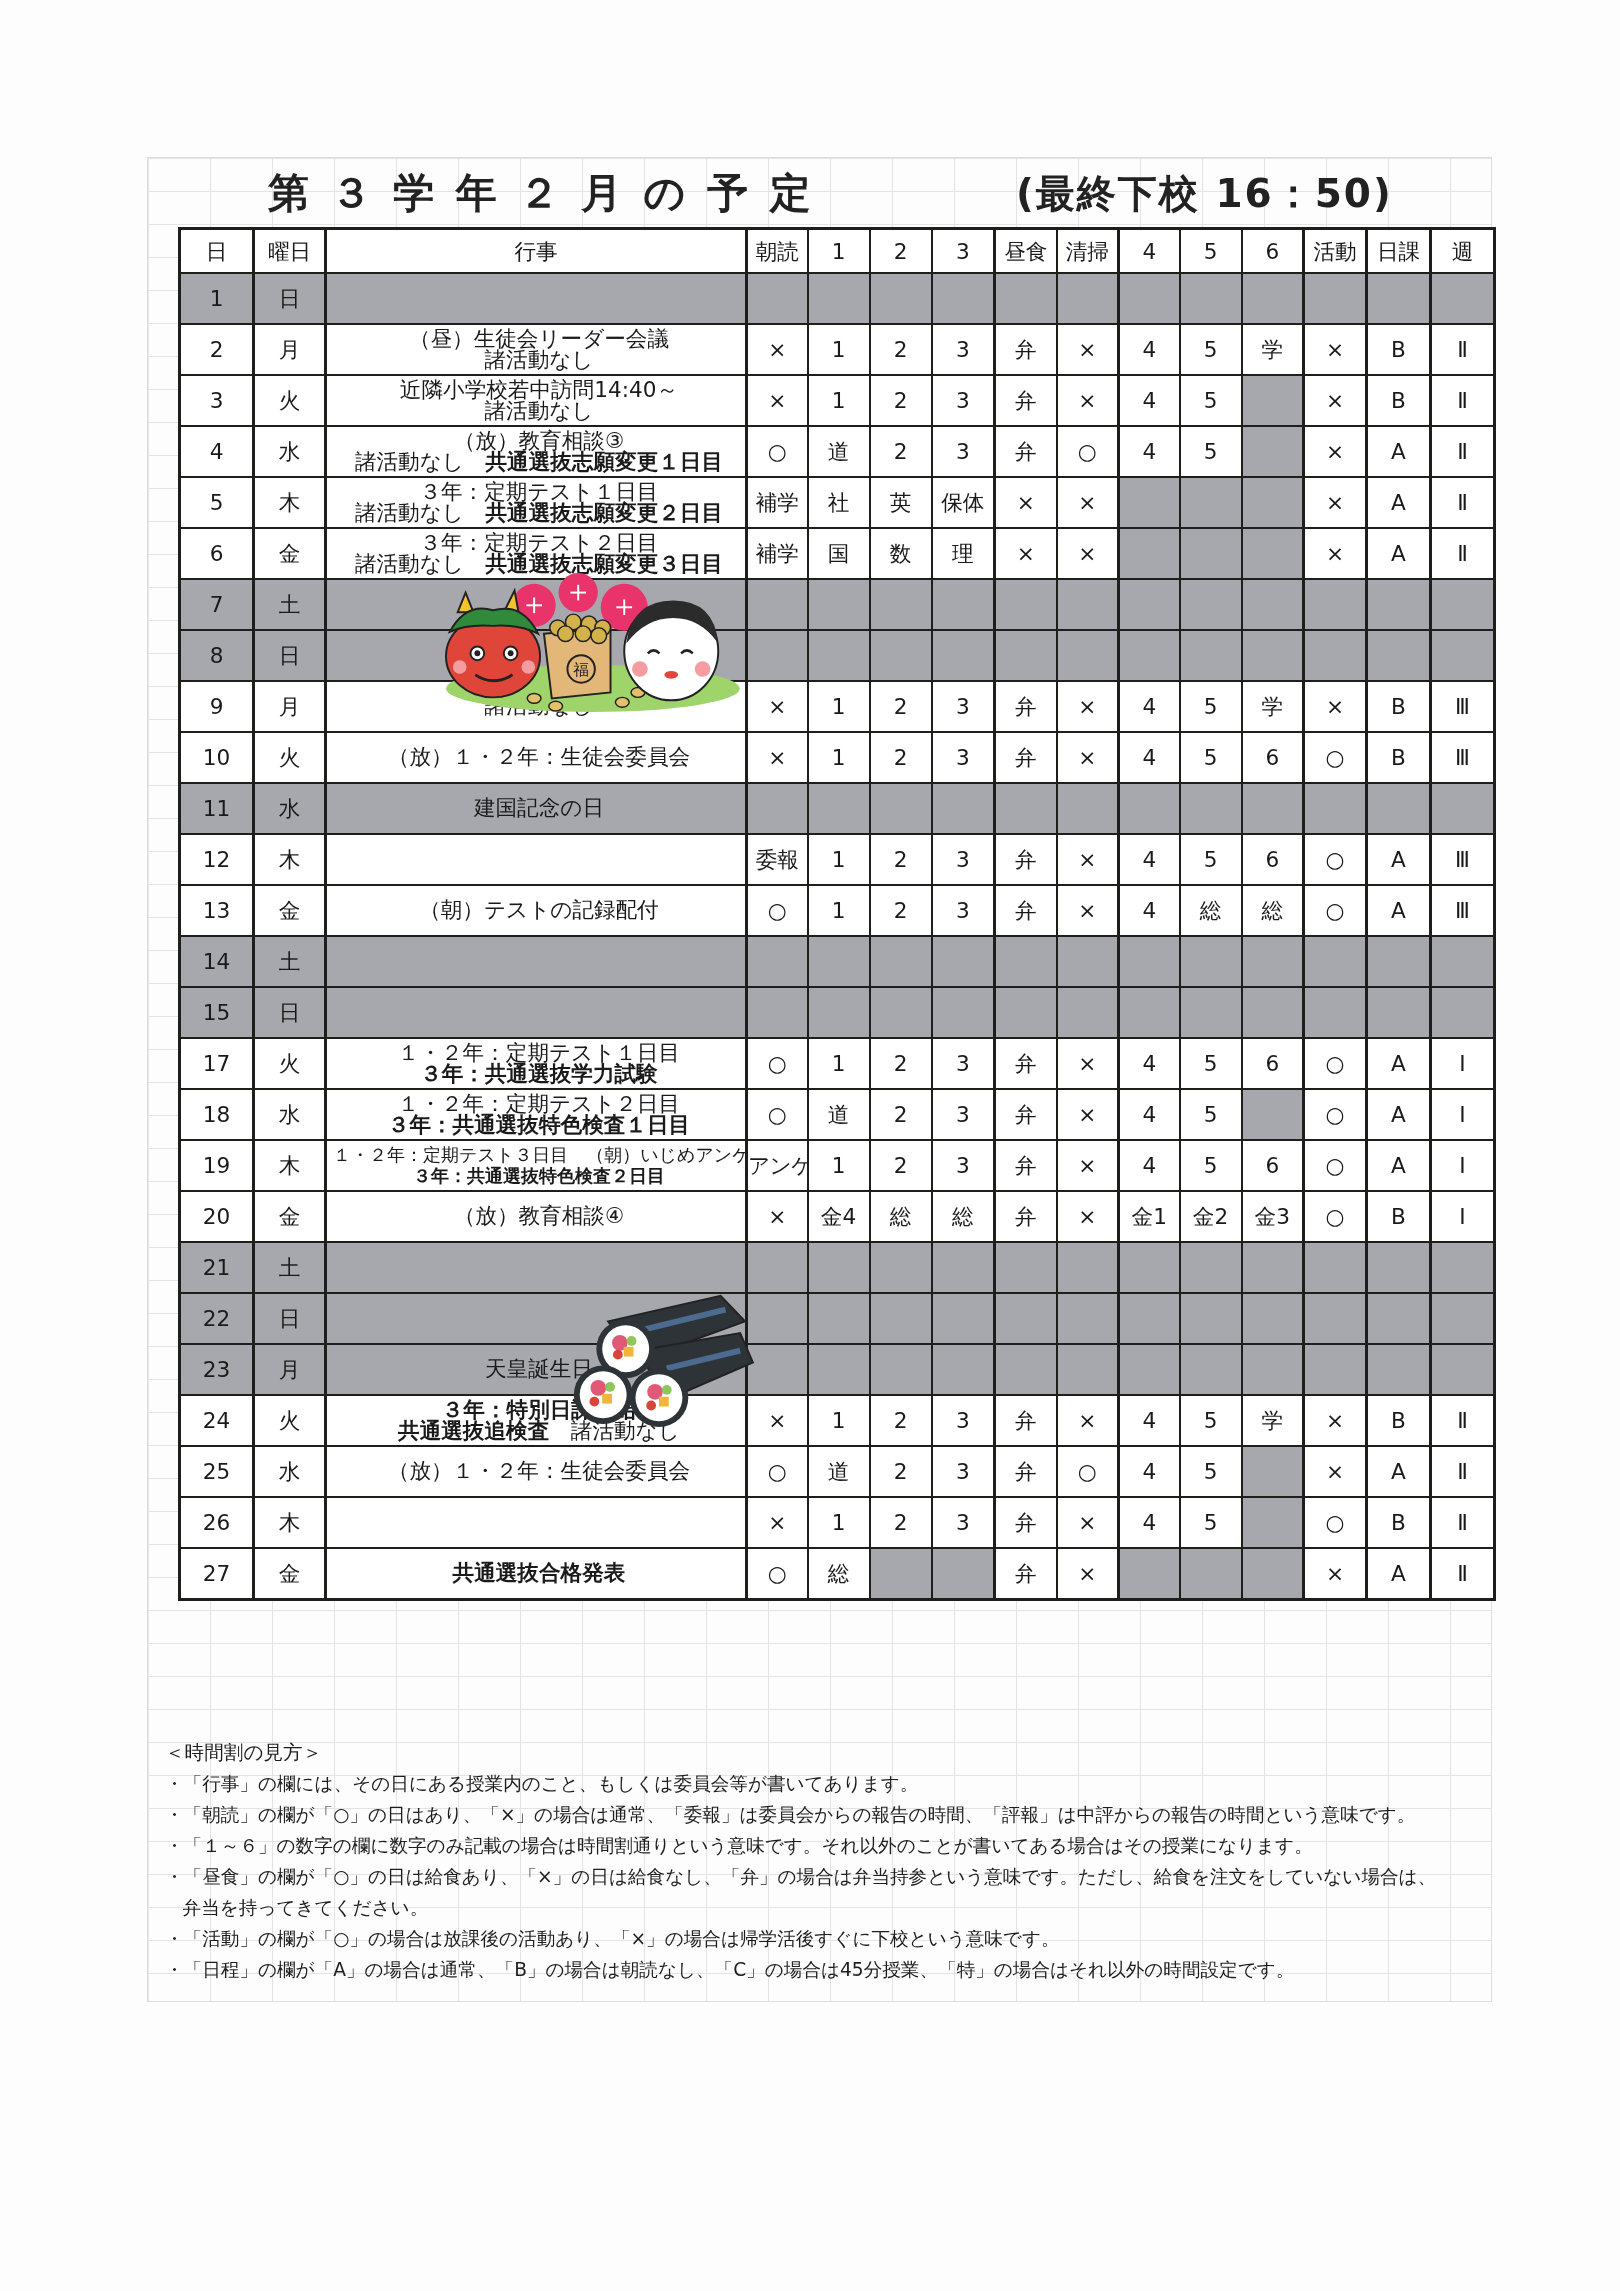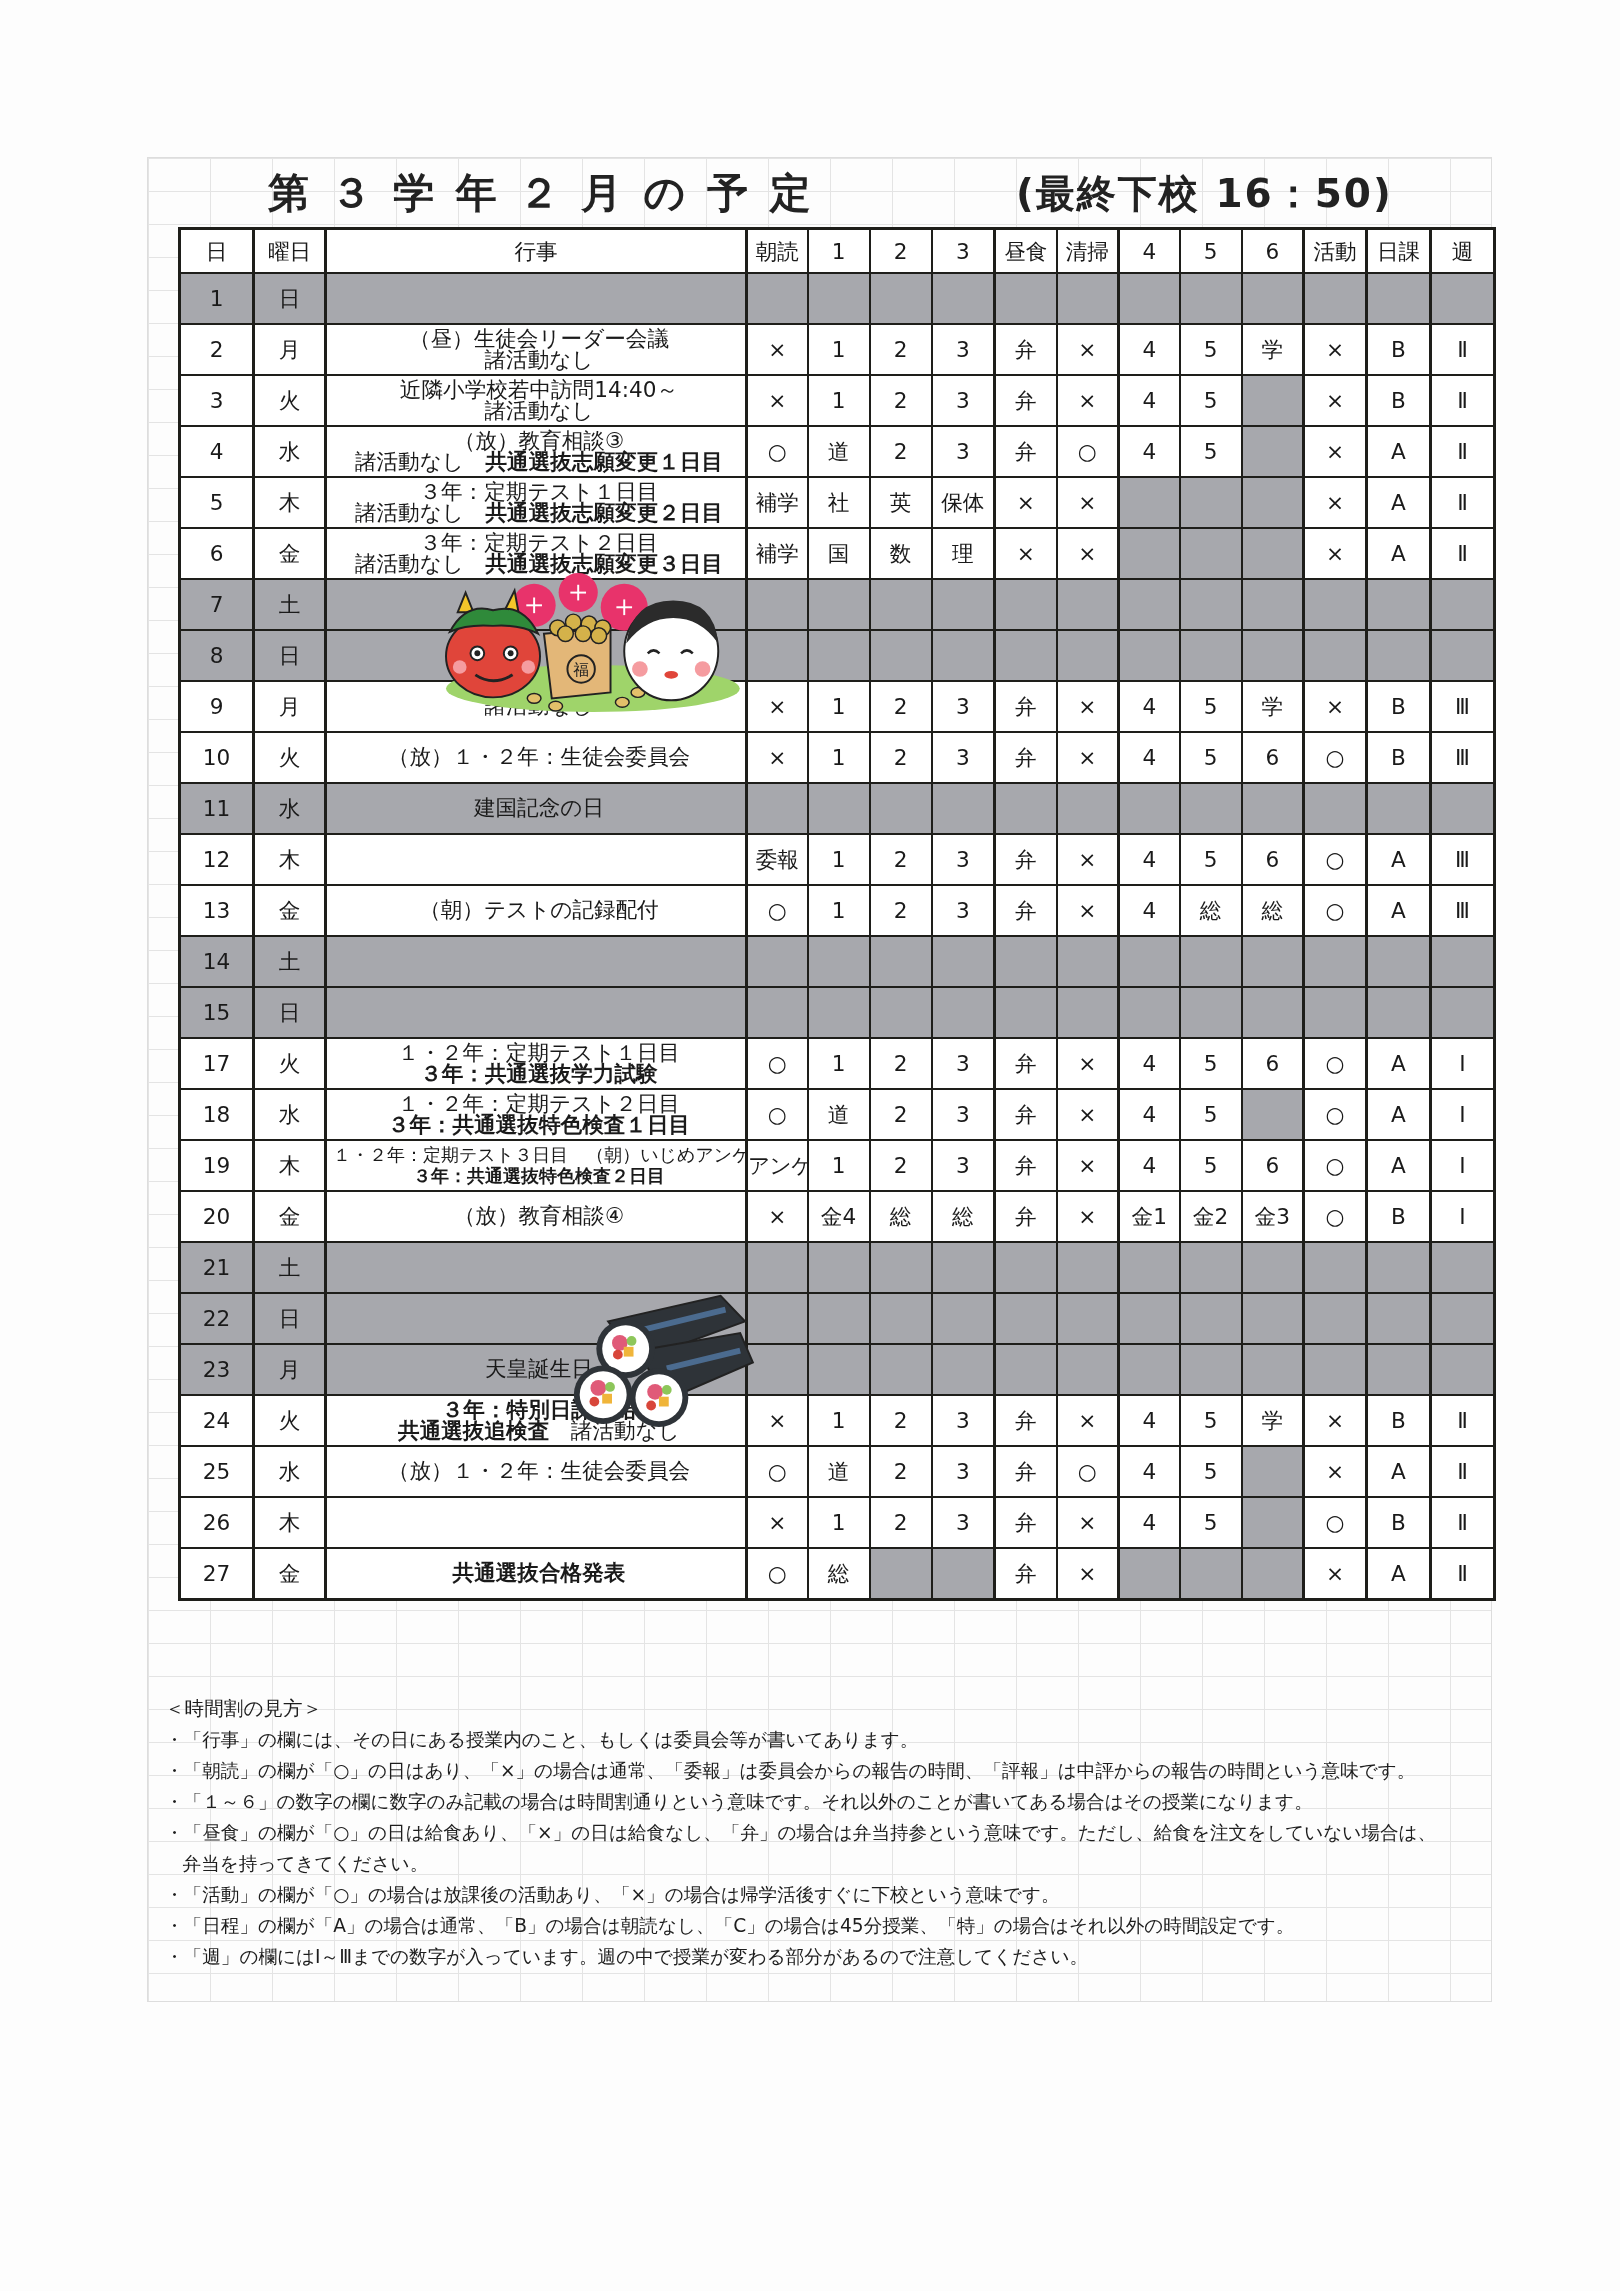--- a/index.html
+++ b/index.html
@@ -42,21 +42,21 @@
     white-space:normal;
   }
   td.event .l { display:block; white-space:nowrap; }
   td.event .b { font-weight:bold; }
   .sym { font-size:24.5px; }
   .tiny { font-size:10.8px; letter-spacing:-0.5px; }
   .notes {
     position:absolute; left:165px; top:1693px; width:1313px; font-size:18.6px; line-height:31px;
     color:#1d1d1d;
   }
-  .notes .n-title { font-size:19.6px; }
+  .notes .n-title { font-size:19.6px;margin-top:44px; }
   .notes .n-item { white-space:nowrap; }
   .notes .n-indent { padding-left:17.6px; }
   .illus { position:absolute; }
 </style>
 </head>
 <body>
 
 <div class="gridbg"></div>
 
 <div class="title-row">
@@ -678,15 +678,14 @@
 
 <div class="notes">
   <div class="n-title">＜時間割の見方＞</div>
   <div class="n-item">・「行事」の欄には、その日にある授業内のこと、もしくは委員会等が書いてあります。</div>
   <div class="n-item">・「朝読」の欄が「○」の日はあり、「×」の場合は通常、「委報」は委員会からの報告の時間、「評報」は中評からの報告の時間という意味です。</div>
   <div class="n-item">・「１～６」の数字の欄に数字のみ記載の場合は時間割通りという意味です。それ以外のことが書いてある場合はその授業になります。</div>
   <div class="n-item">・「昼食」の欄が「○」の日は給食あり、「×」の日は給食なし、「弁」の場合は弁当持参という意味です。ただし、給食を注文をしていない場合は、</div>
   <div class="n-item n-indent">弁当を持ってきてください。</div>
   <div class="n-item">・「活動」の欄が「○」の場合は放課後の活動あり、「×」の場合は帰学活後すぐに下校という意味です。</div>
   <div class="n-item">・「日程」の欄が「A」の場合は通常、「B」の場合は朝読なし、「C」の場合は45分授業、「特」の場合はそれ以外の時間設定です。</div>
-  <div class="n-item">・「週」の欄にはⅠ～Ⅲまでの数字が入っています。週の中で授業が変わる部分があるので注意してください。</div>
 </div>
 
 
 </body></html>

